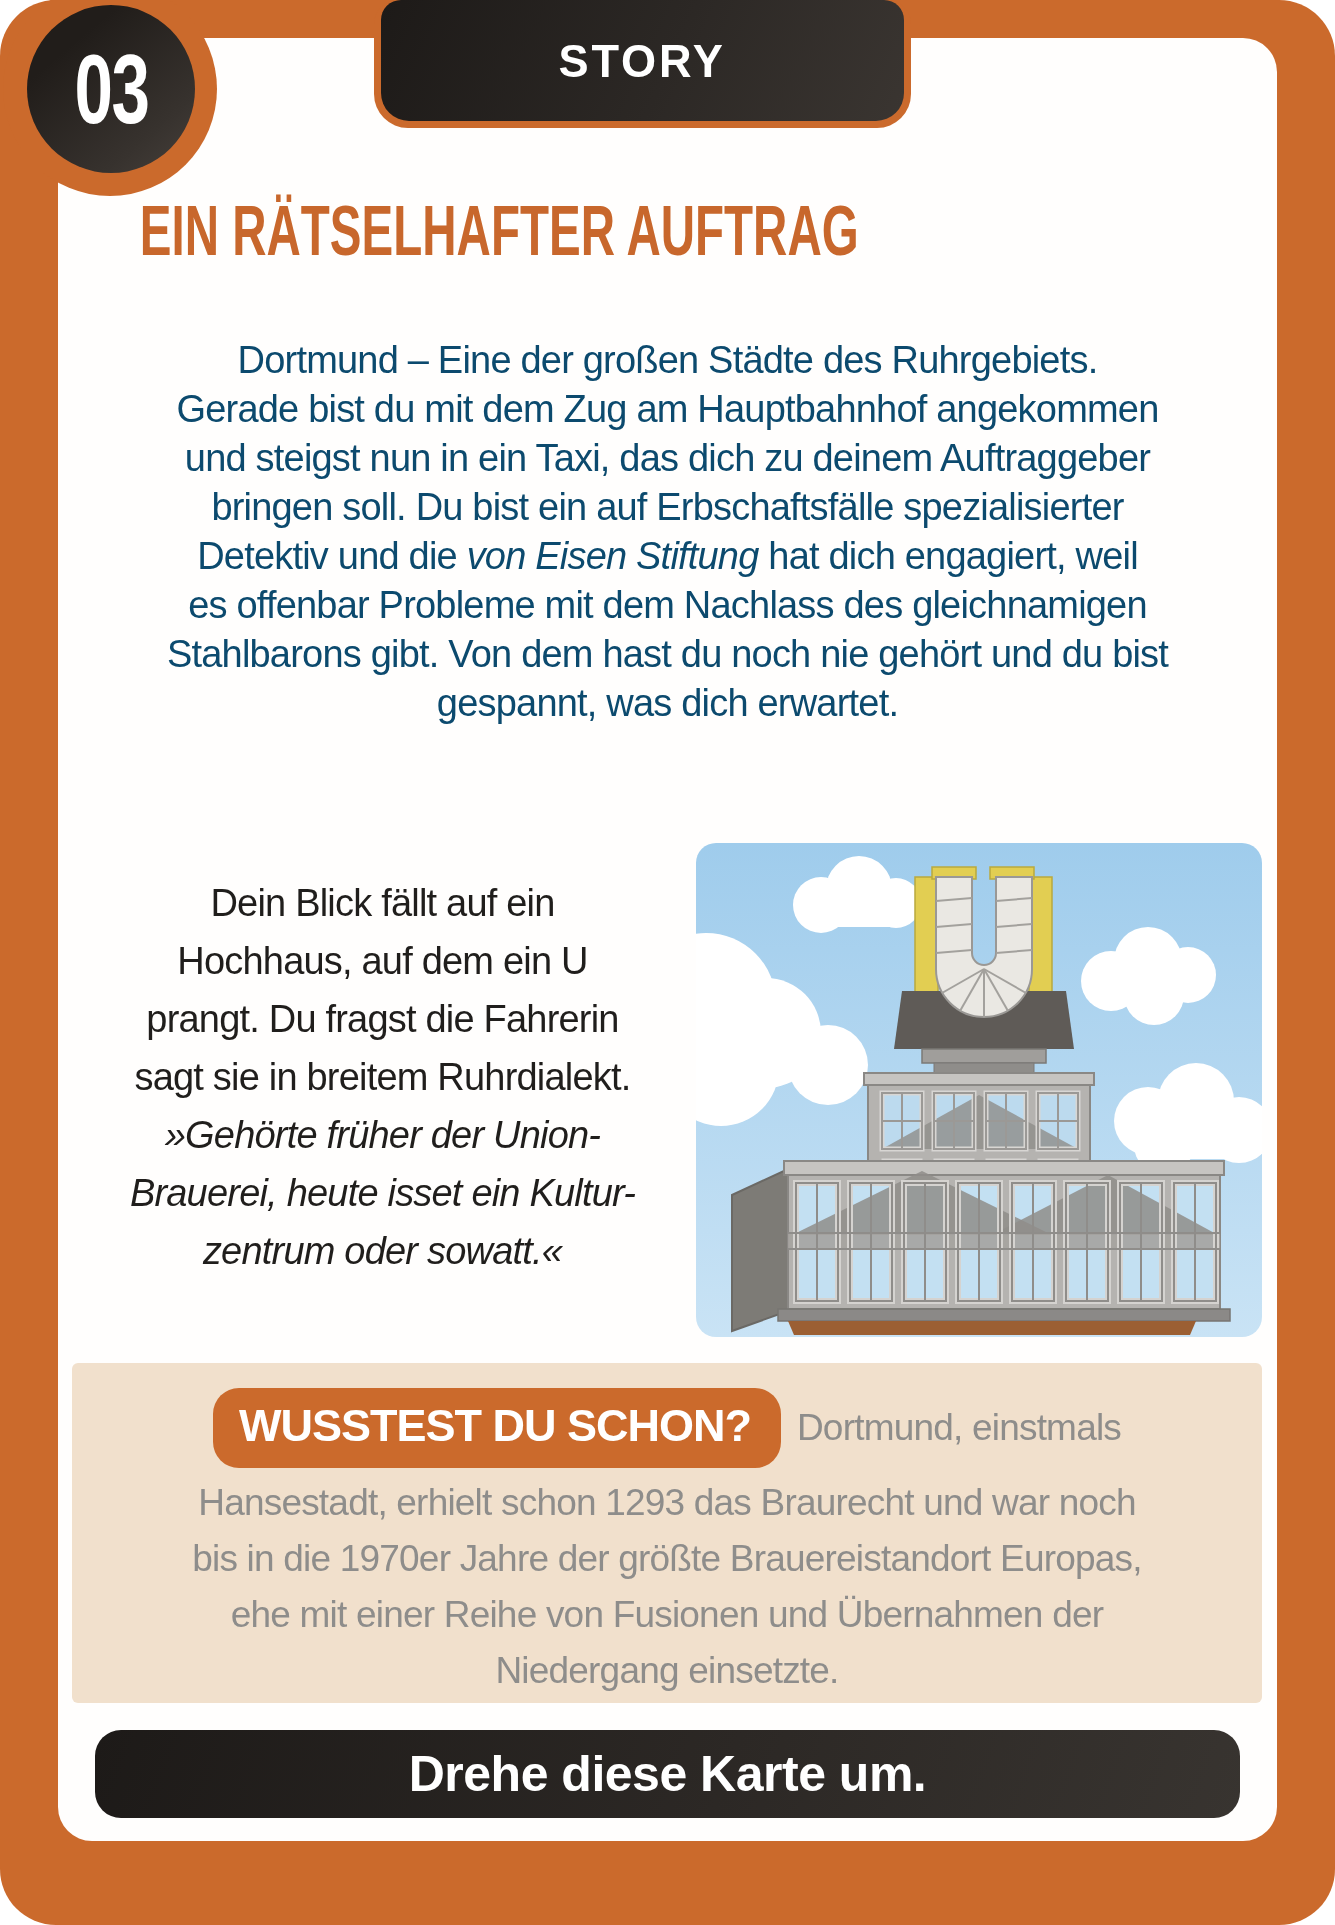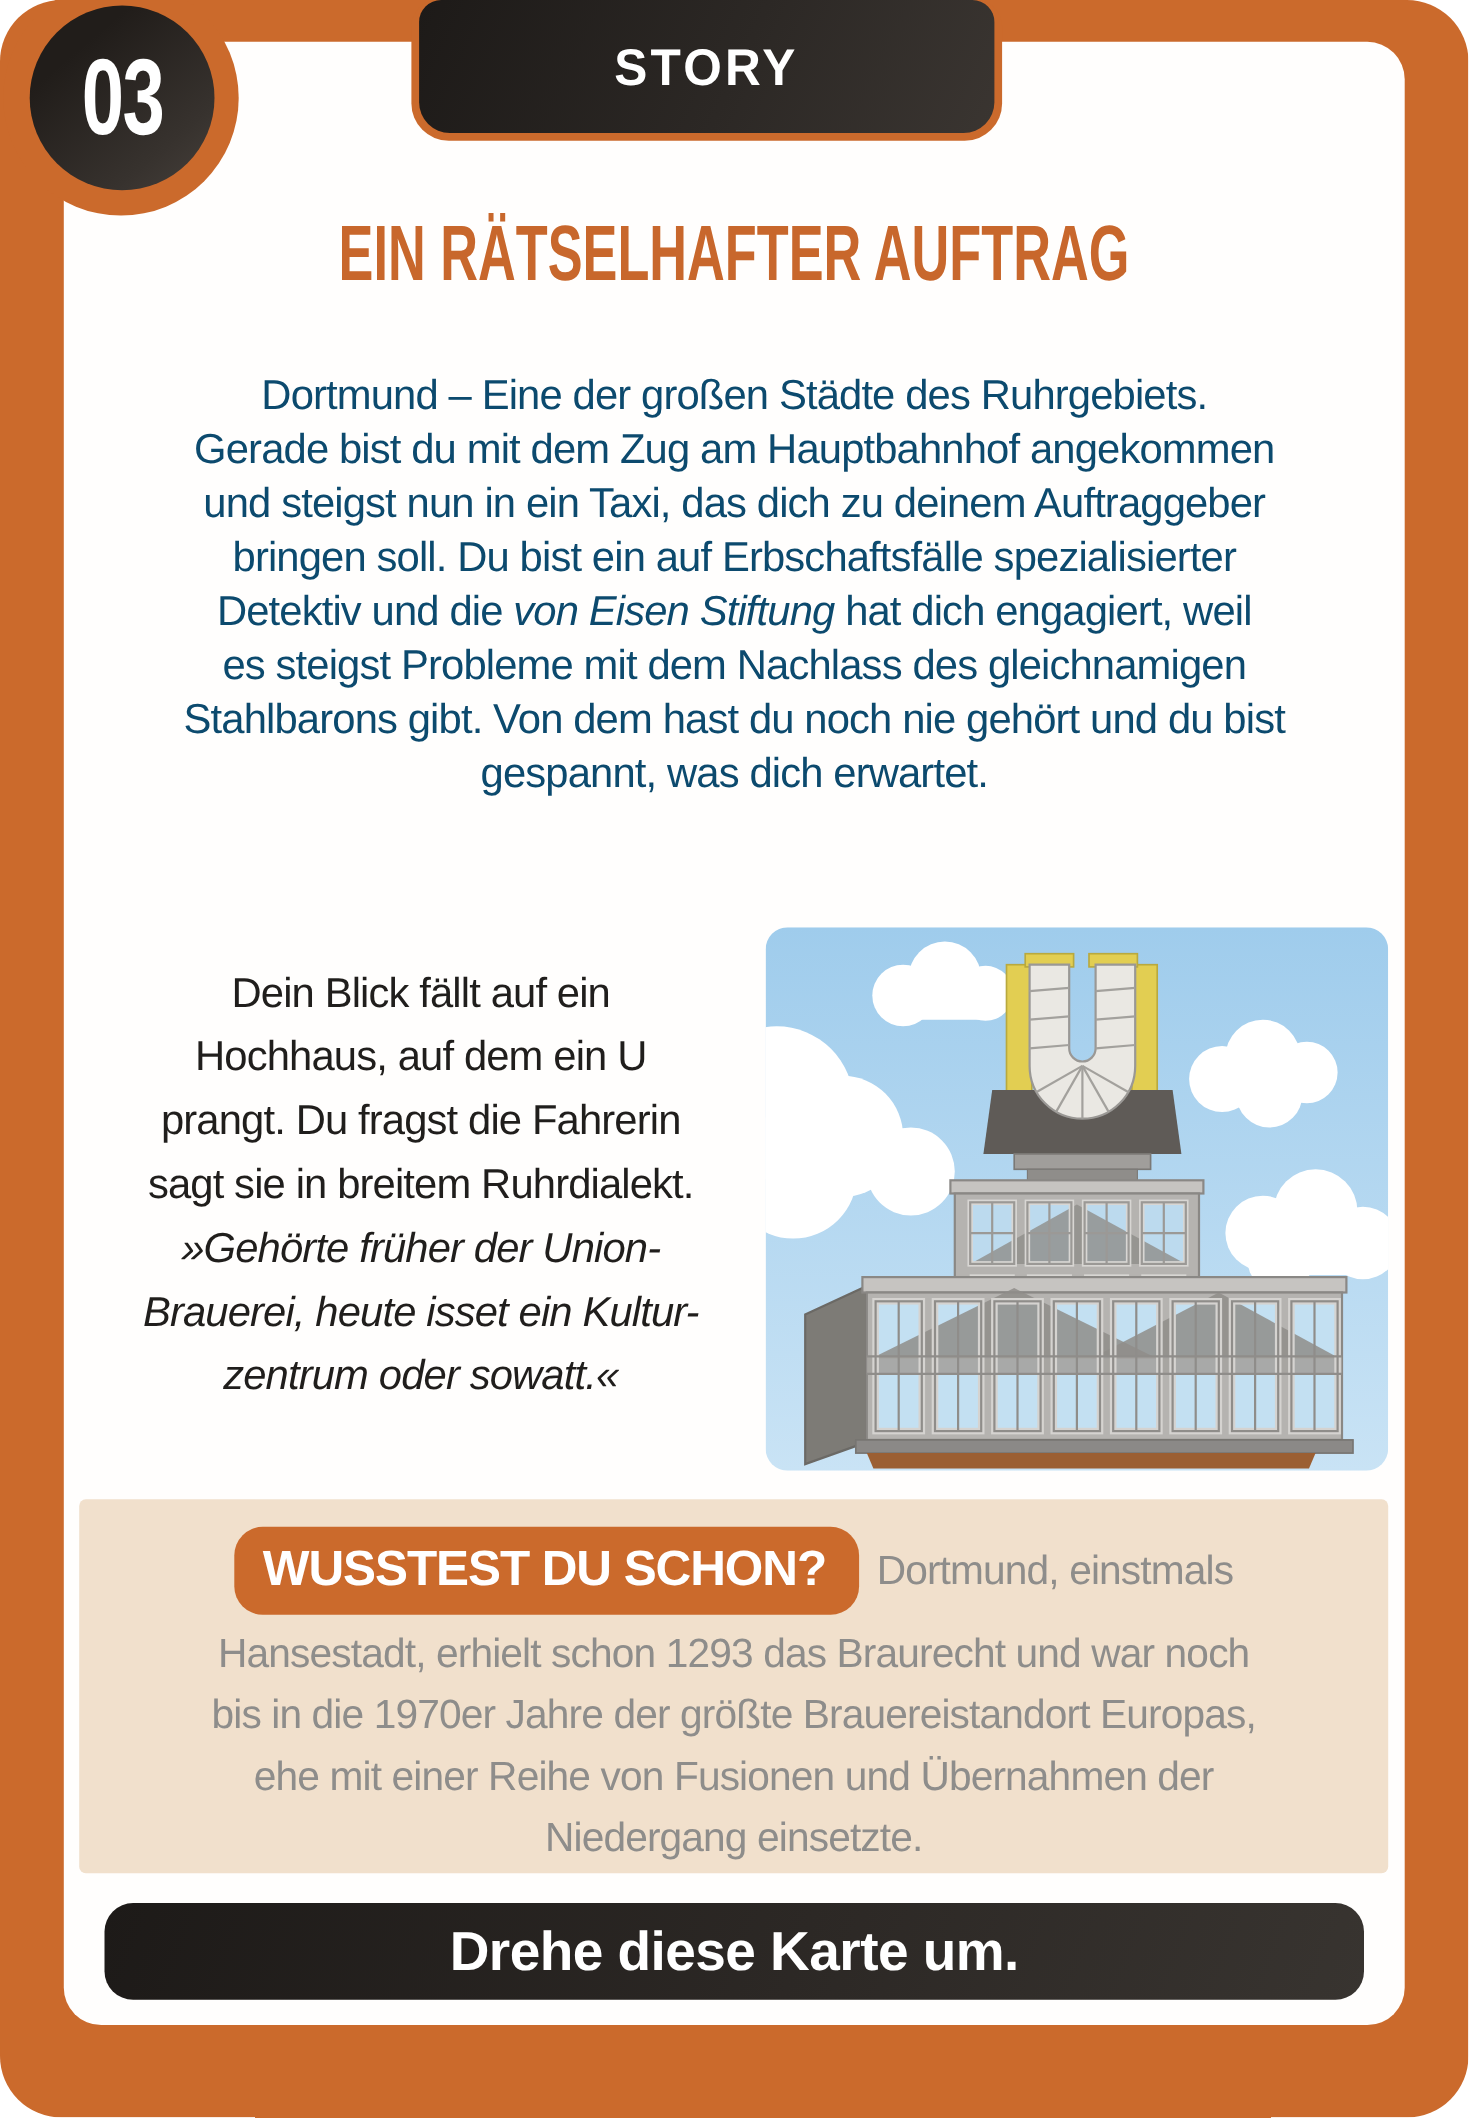--- a/index.html
+++ b/index.html
@@ -39,21 +39,21 @@
     background:linear-gradient(115deg,#1d1a18 0%,#2c2825 55%,#3a3531 100%);
     border-radius:20px 20px 28px 28px;
     display:flex;align-items:center;justify-content:center;
   }
   .banner-label{
     color:#ffffff;font-weight:bold;font-size:47px;letter-spacing:3px;
     transform:scaleX(0.96);
   }
   
   .title{
-    position:absolute;left:0;right:0;top:192px;text-align:center;color:#c8672c;
+    position:absolute;left:0;right:0;top:192px;text-align:left;color:#c8672c;
   }
   .title span{
     display:inline-block;font-weight:bold;font-size:66px;letter-spacing:0px;
     transform:scale(0.72,1.08);white-space:nowrap;
   }
   
   .p1{
     position:absolute;left:0;right:0;top:336px;text-align:center;
     color:#0c4a6e;font-size:38px;line-height:49px;letter-spacing:-0.8px;
   }
@@ -111,21 +111,21 @@
   <div class="title">
     <span>EIN RÄTSELHAFTER AUFTRAG</span>
   </div>
 
   <div class="p1">
     <div class="line">Dortmund – Eine der großen Städte des Ruhrgebiets.</div>
     <div class="line">Gerade bist du mit dem Zug am Hauptbahnhof angekommen</div>
     <div class="line">und steigst nun in ein Taxi, das dich zu deinem Auftraggeber</div>
     <div class="line">bringen soll. Du bist ein auf Erbschaftsfälle spezialisierter</div>
     <div class="line"><span>Detektiv und die </span><span class="it">von Eisen Stiftung</span><span> hat dich engagiert, weil</span></div>
-    <div class="line">es steigst Probleme mit dem Nachlass des gleichnamigen</div>
+    <div class="line">es offenbar Probleme mit dem Nachlass des gleichnamigen</div>
     <div class="line">Stahlbarons gibt. Von dem hast du noch nie gehört und du bist</div>
     <div class="line">gespannt, was dich erwartet.</div>
   </div>
 
   <div class="p2">
     <div class="line">Dein Blick fällt auf ein</div>
     <div class="line">Hochhaus, auf dem ein U</div>
     <div class="line">prangt. Du fragst die Fahrerin</div>
     <div class="line">sagt sie in breitem Ruhrdialekt.</div>
     <div class="line it">»Gehörte früher der Union-</div>

